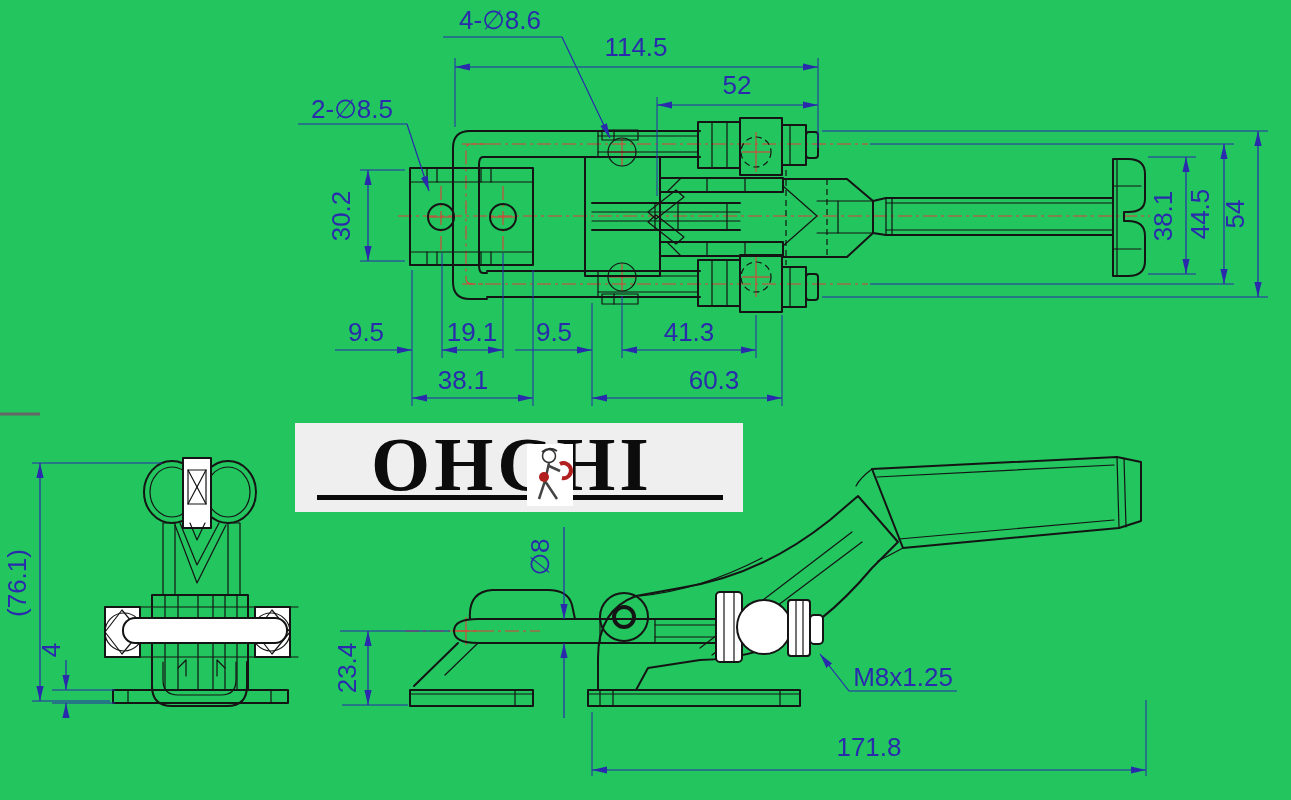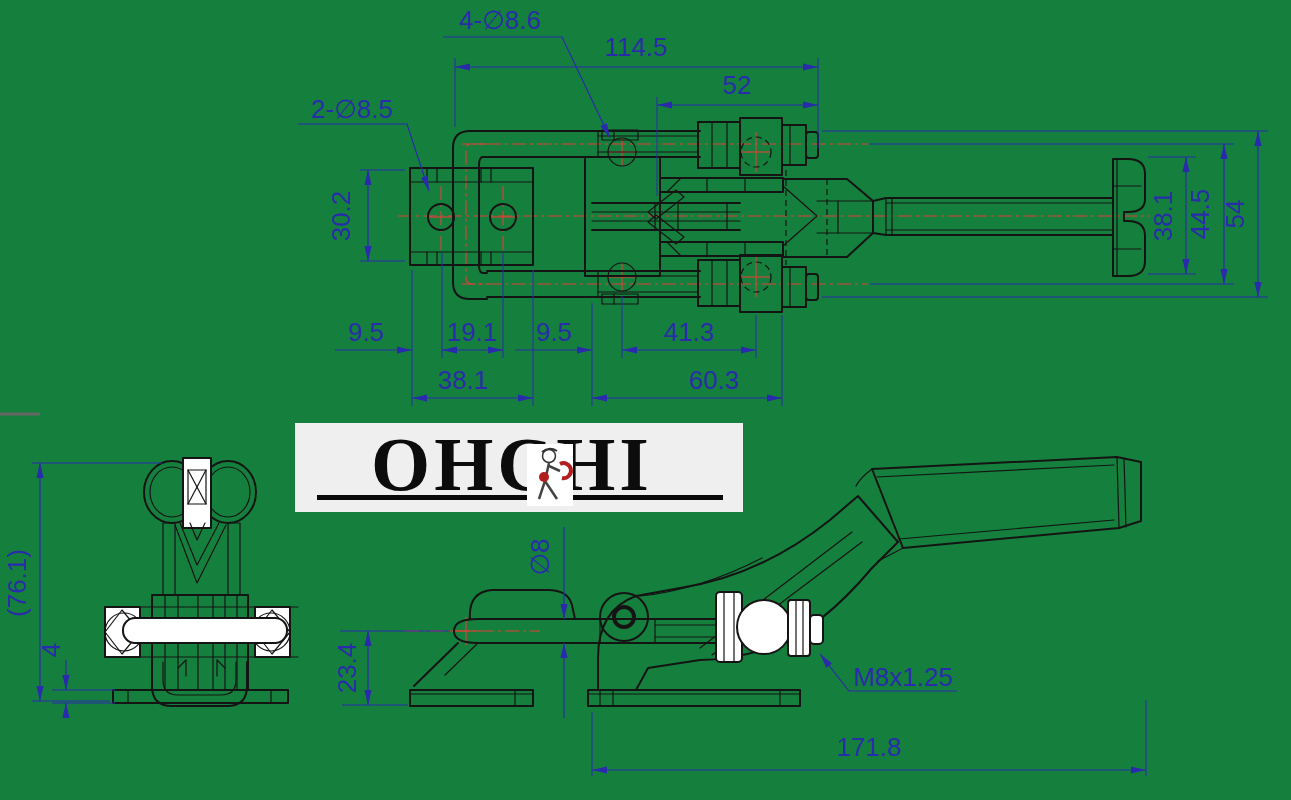--- a/index.html
+++ b/index.html
@@ -1,16 +1,16 @@
 <!DOCTYPE html>
 <html><head>
 <meta charset="utf-8">
 <style>
   html,body { margin:0; padding:0; background:#ffffff; }
-  .stage { position:relative; width:1291px; height:800px; background:#15803d; overflow:hidden;
+  .stage { position:relative; width:1291px; height:800px; background:#22c55e; overflow:hidden;
            font-family:"Liberation Sans", sans-serif; }
   svg { display:block; }
   
   .st  { stroke:#141414; fill:none; stroke-width:2;   stroke-linejoin:round; stroke-linecap:round; }
   .st1 { stroke:#141414; fill:none; stroke-width:1.2; stroke-linejoin:round; stroke-linecap:round; }
   .wf  { stroke:#141414; fill:#ffffff; stroke-width:2; stroke-linejoin:round; }
   .hid { stroke:#141414; fill:none; stroke-width:1.2; stroke-dasharray:6 4; }
   
   .cl  { stroke:#e04038; fill:none; stroke-width:1.1; stroke-dasharray:14 4 3 4; }
   .cx  { stroke:#e04038; fill:none; stroke-width:1.1; }

